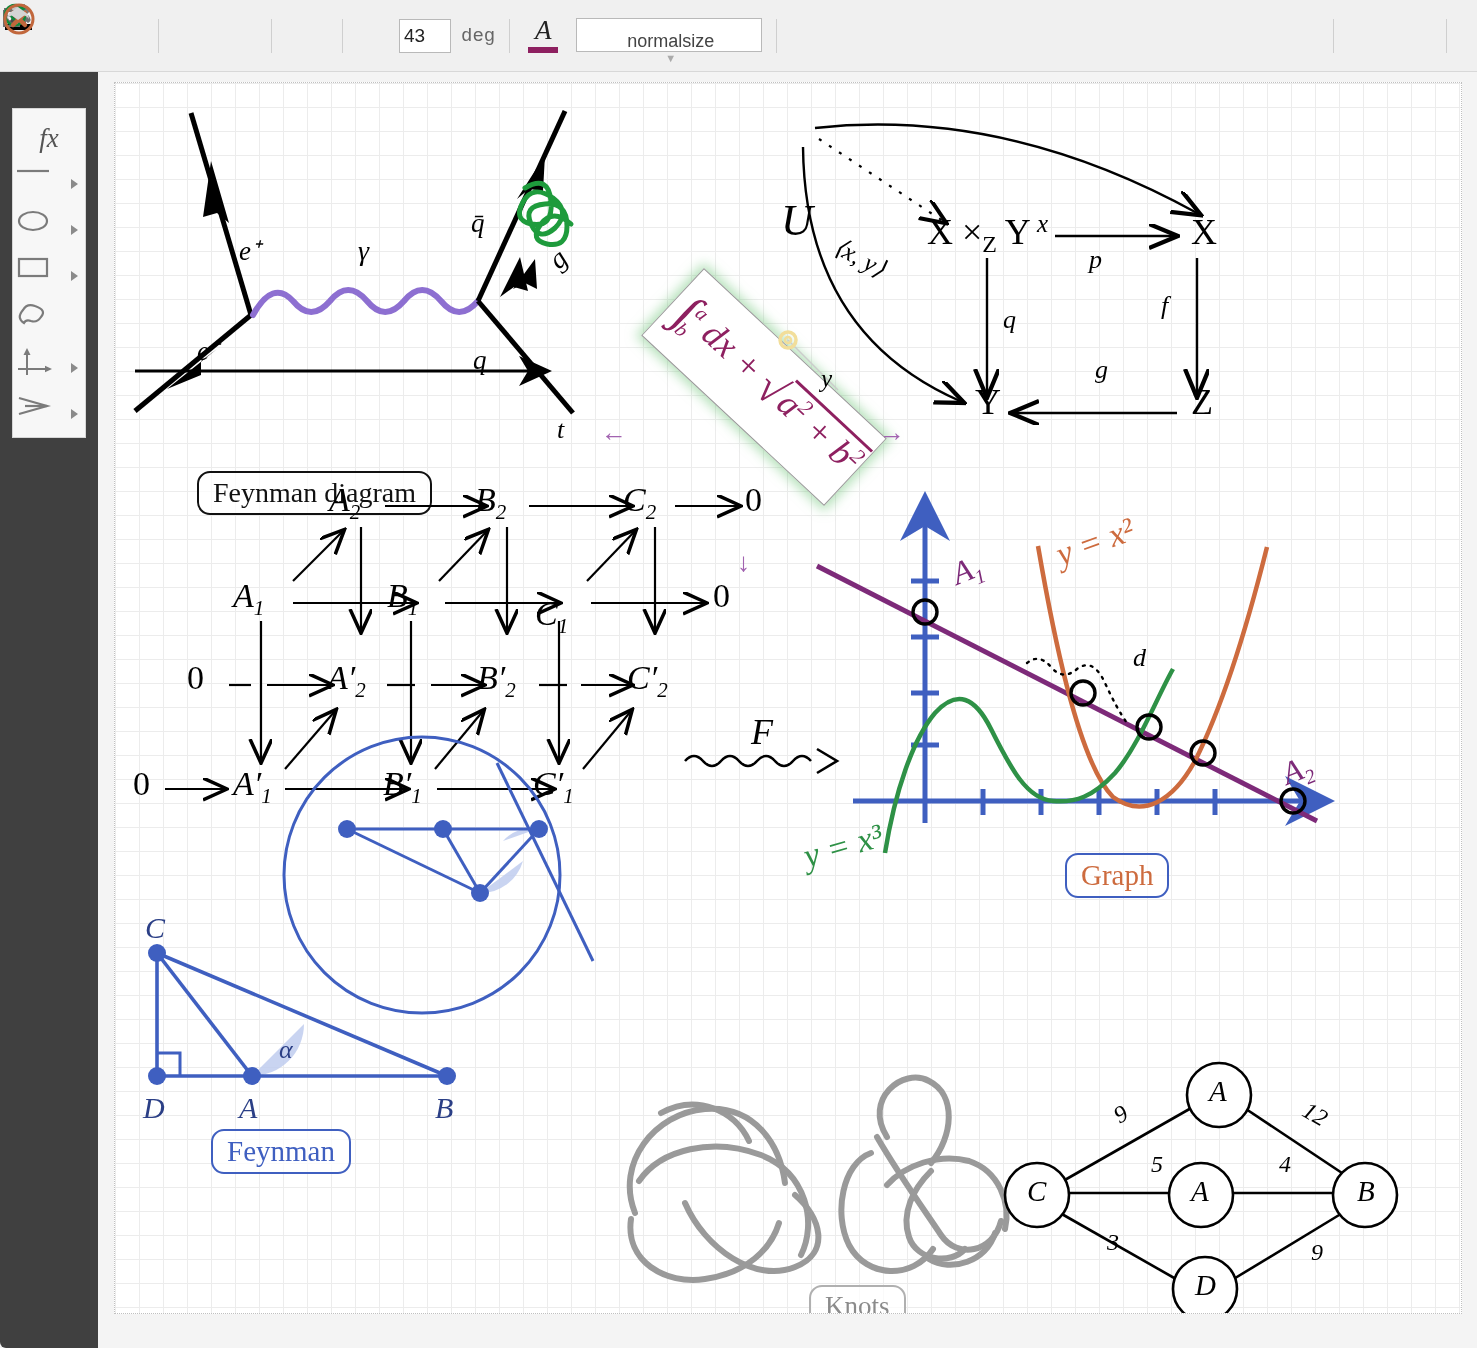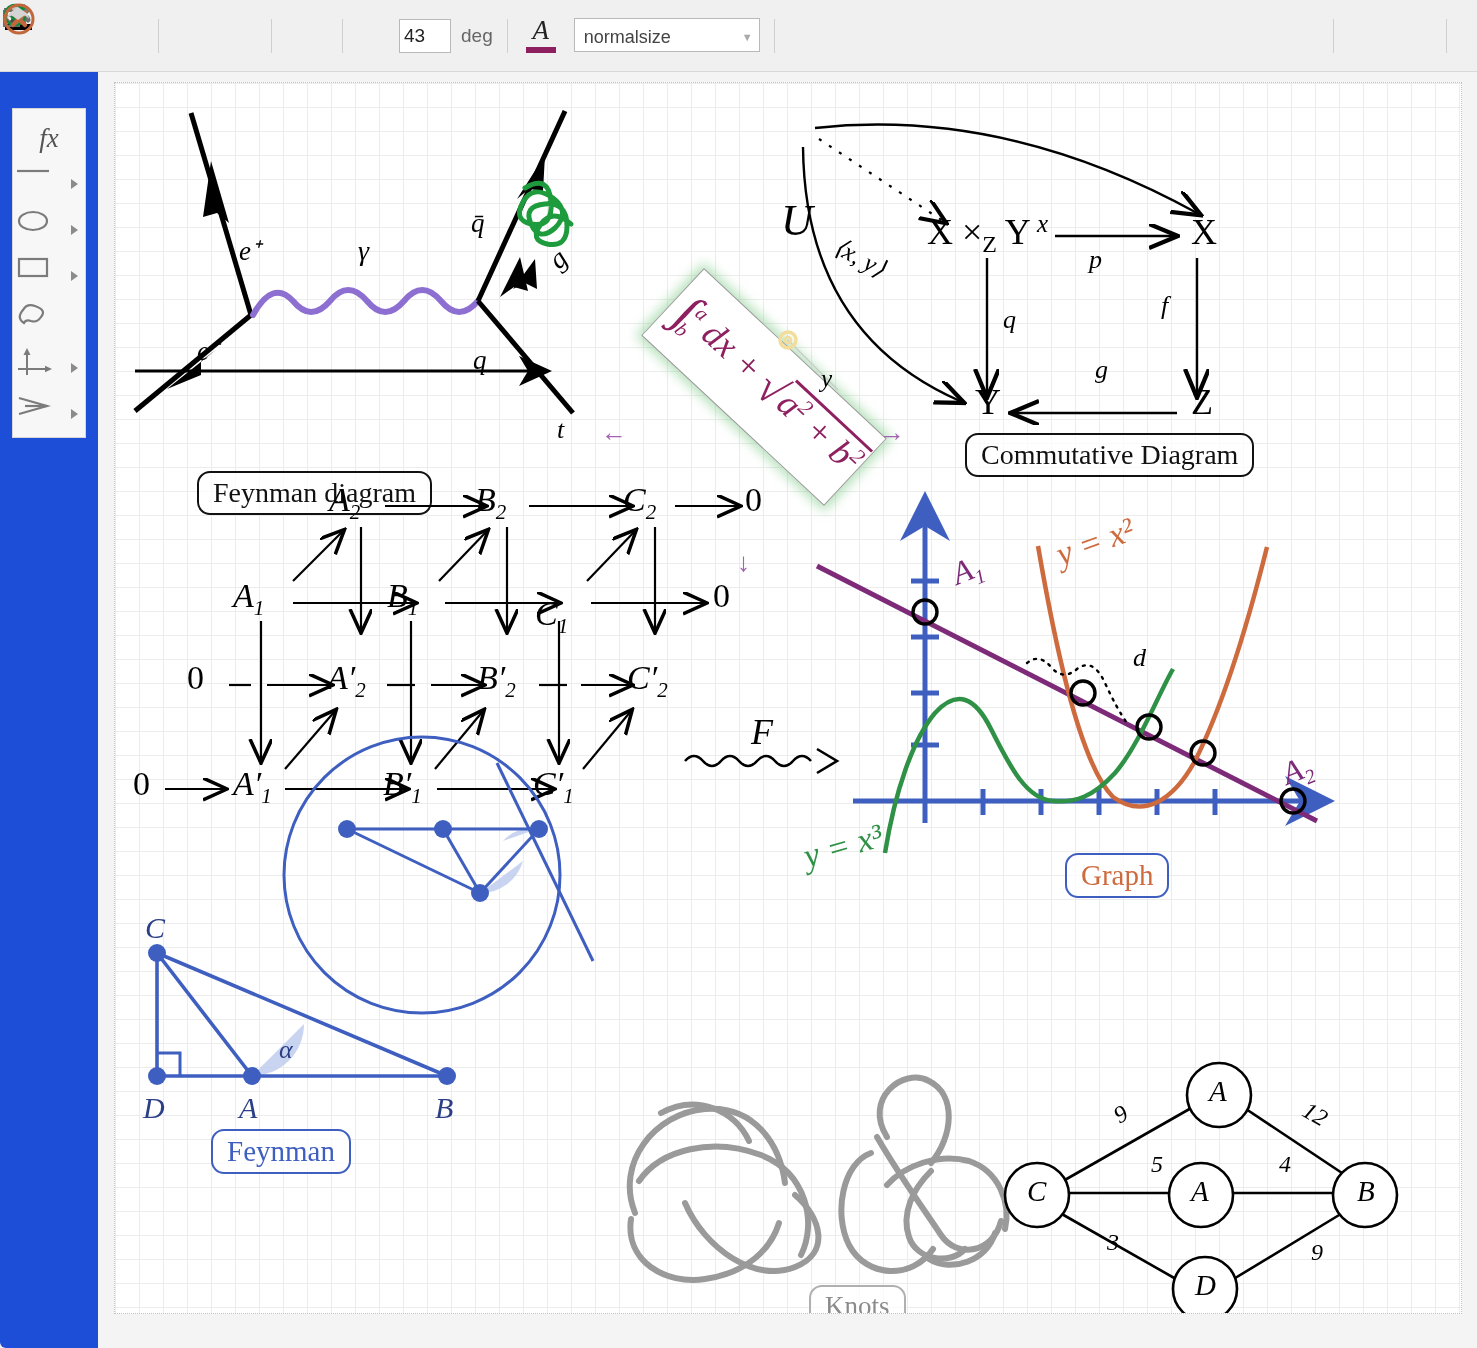--- a/index.html
+++ b/index.html
@@ -4,45 +4,45 @@
 <title>Math Drawing Editor</title>
 <style>
   * { box-sizing: border-box; }
   html, body {
     margin: 0; padding: 0;
     width: 1477px; height: 1348px;
     background: #f2f2f2;
     font-family: "Liberation Sans", sans-serif;
     overflow: hidden;
   }
-  #app { position: relative; width: 1446px; height: 1348px; background: #1d4ed8; border-radius: 6px; }
+  #app { position: relative; width: 1446px; height: 1348px; background: #404040; border-radius: 6px; }
 
   
   .toolbar {
     position: absolute; left: 0; top: 0; width: 1477px; height: 72px;
     background: #f0f0f0;
     border-bottom: 1px solid #d8d8d8;
     display: flex; align-items: center;
   }
   .tb-group { display: flex; align-items: center; }
   .tb-sep { width: 1px; height: 34px; background: #cfcfcf; margin: 0 14px; }
   .tb-btn {
     width: 42px; height: 42px; display: flex; align-items: center; justify-content: center;
     cursor: pointer;
   }
   .deg-input {
     width: 52px; height: 34px; border: 1px solid #b9b9b9; background: #fff;
     font-family: "Liberation Sans", sans-serif; font-size: 19px; color: #222;
     padding: 0 4px; text-align: left; outline: none;
   }
-  .deg-label { font-size: 19px; color: #666; margin-left: 10px; }
+  .deg-label { font-size: 19px; color: #666; margin-left: 10px; font-family: Liberation Mono, monospace; }
   .size-select {
     width: 186px; height: 34px; border: 1px solid #b9b9b9; background: #fff;
     display: flex; align-items: center; justify-content: space-between;
-    padding: 4px 6px 0 9px; font-size: 18px; color: #444; cursor: pointer;
+    padding: 12px 6px 0 9px; font-size: 18px; color: #444; cursor: pointer; flex-direction: column;
   }
   .sel-caret { color: #aaa; font-size: 11px; }
   .font-a {
     display: flex; flex-direction: column; align-items: center; cursor: pointer;
     width: 38px;
   }
   .font-a .glyph { font-family: "Liberation Serif", serif; font-size: 27px; font-style: italic; color: #222; line-height: 0.95; }
   .font-a .bar { width: 30px; height: 6px; background: #8e2060; margin-top: 3px; }
   .spacer { flex: 1; }
   .undo-redo { display: flex; align-items: center; }
@@ -348,21 +348,20 @@
       <div class="lbl" style="left:812px; top:128px; font-size:36px;">
         <span>X ×</span><span style="font-size:24px; vertical-align:-8px;">Z</span> <span>Y</span>
       </div>
       <div class="lbl" style="left:1076px; top:128px; font-size:36px;">X</div>
       <div class="lbl" style="left:860px; top:298px; font-size:36px;">Y</div>
       <div class="lbl" style="left:1076px; top:298px; font-size:36px;">Z</div>
       <div class="lbl it" style="left:974px; top:162px; font-size:26px;">p</div>
       <div class="lbl it" style="left:888px; top:222px; font-size:26px;">q</div>
       <div class="lbl it" style="left:1046px; top:208px; font-size:26px;">f</div>
       <div class="lbl it" style="left:980px; top:272px; font-size:26px;">g</div>
-      <div class="capbox" style="left:850px; top:350px; border:2px solid #111; font-size:28px; color:#111;">Commutative Diagram</div>
 
       <svg width="740" height="350" style="left:10px; top:398px;">
         <defs>
           <marker id="sn-ar" markerWidth="12" markerHeight="12" refX="10" refY="5" orient="auto">
             <path d="M0,0 L11,5 L0,10" fill="none" stroke="#000" stroke-width="1.6"></path>
           </marker>
         </defs>
 
         <line x1="260" y1="25" x2="360" y2="25" stroke="#000" stroke-width="2.2" marker-end="url(#sn-ar)"></line>
         <line x1="404" y1="25" x2="506" y2="25" stroke="#000" stroke-width="2.2" marker-end="url(#sn-ar)"></line>

